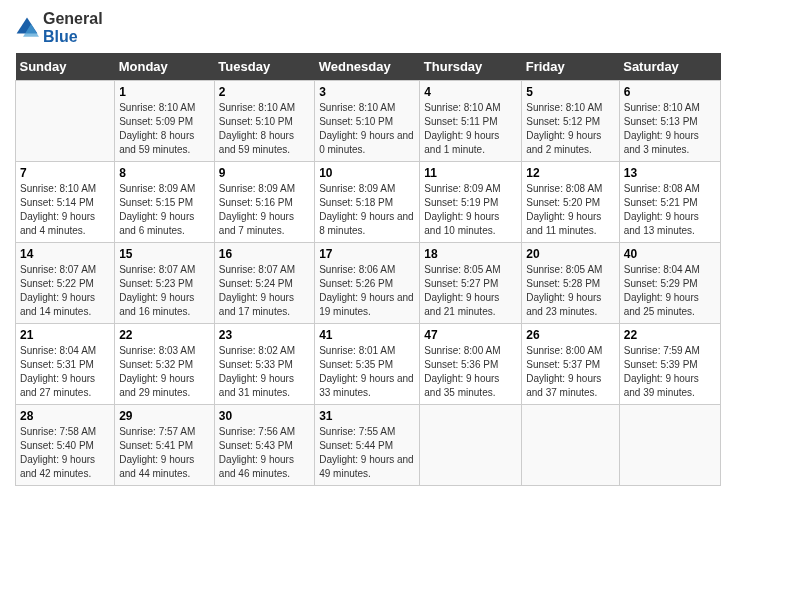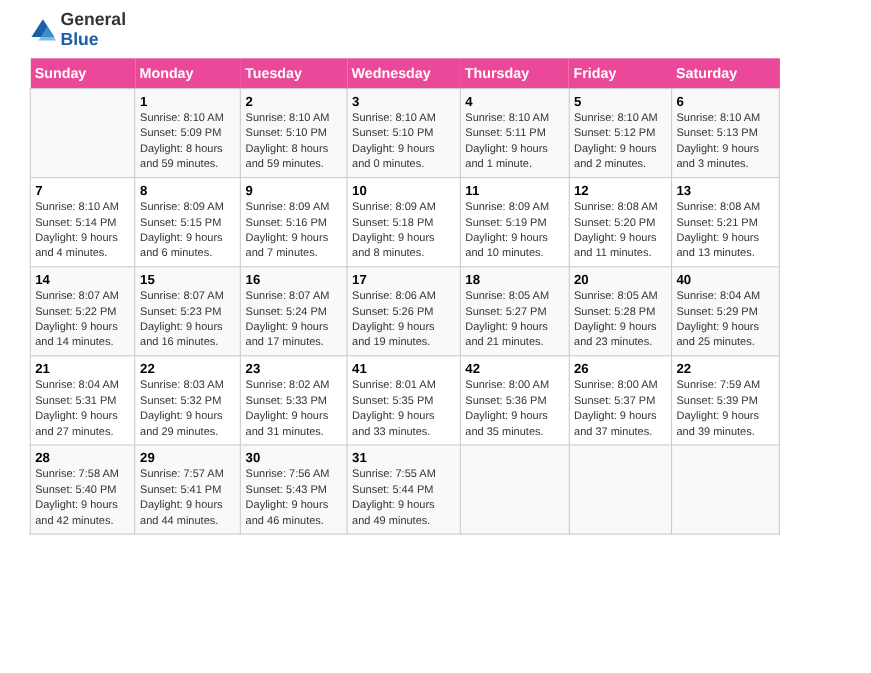--- a/index.html
+++ b/index.html
@@ -5,21 +5,21 @@
     * { margin: 0; padding: 0; box-sizing: border-box; }
     body {
       font-family: Arial, sans-serif;
       background: #fff;
       width: 792px;
       height: 612px;
       overflow: hidden;
     }
     .container {
       width: 736px;
-      padding: 10px 27px;
+      padding: 10px 15px;
     }
     .header-area {
       display: flex;
       justify-content: space-between;
       align-items: flex-start;
       margin-bottom: 8px;
     }
     .logo {
       display: flex;
       align-items: center;
@@ -56,21 +56,21 @@
       font-size: 16px;
       font-weight: normal;
       color: #555;
     }
     table {
       width: 100%;
       border-collapse: collapse;
       font-size: 11px;
     }
     thead tr th {
-      background-color: #ec4899;
+      background-color: #404040;
       color: white;
       padding: 6px 4px;
       text-align: left;
       font-size: 13px;
       font-weight: bold;
     }
     tbody tr td {
       border: 1px solid #ccc;
       padding: 4px 4px;
       vertical-align: top;
@@ -225,21 +225,21 @@
           </td>
           <td>
             <div class="day-number">23</div>
             <div class="day-info">Sunrise: 8:02 AM<br>Sunset: 5:33 PM<br>Daylight: 9 hours and 31 minutes.</div>
           </td>
           <td>
             <div class="day-number">41</div>
             <div class="day-info">Sunrise: 8:01 AM<br>Sunset: 5:35 PM<br>Daylight: 9 hours and 33 minutes.</div>
           </td>
           <td>
-            <div class="day-number">42</div>
+            <div class="day-number">47</div>
             <div class="day-info">Sunrise: 8:00 AM<br>Sunset: 5:36 PM<br>Daylight: 9 hours and 35 minutes.</div>
           </td>
           <td>
             <div class="day-number">26</div>
             <div class="day-info">Sunrise: 8:00 AM<br>Sunset: 5:37 PM<br>Daylight: 9 hours and 37 minutes.</div>
           </td>
           <td>
             <div class="day-number">22</div>
             <div class="day-info">Sunrise: 7:59 AM<br>Sunset: 5:39 PM<br>Daylight: 9 hours and 39 minutes.</div>
           </td>

